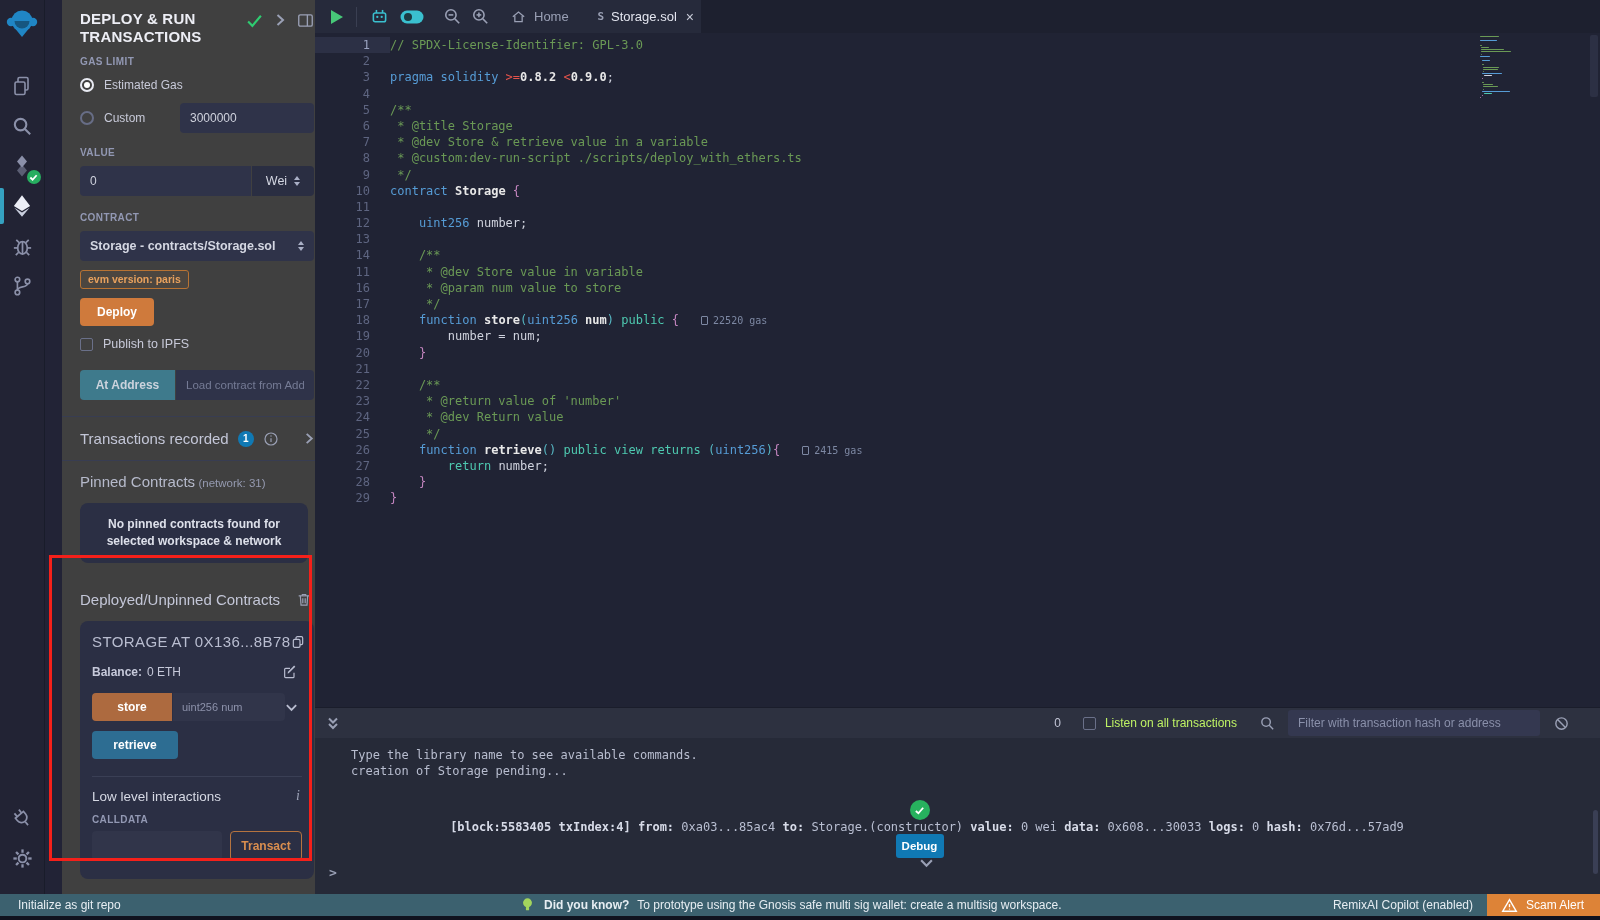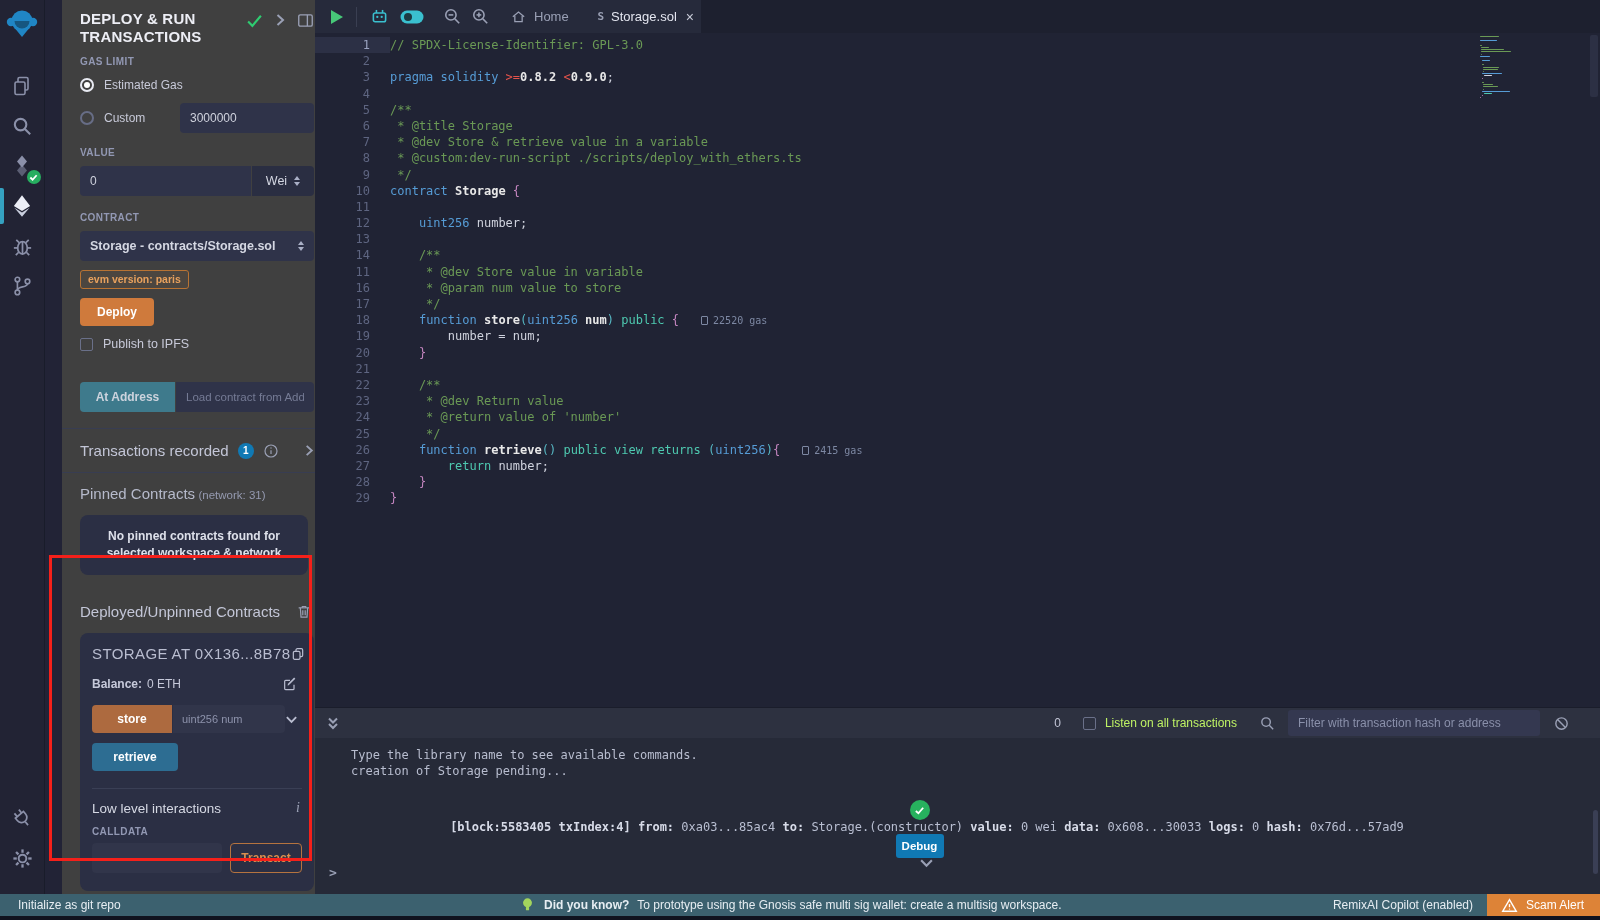--- a/index.html
+++ b/index.html
@@ -43,21 +43,21 @@
   .select-box .grow { flex:1;font-weight:bold; }
   .updown { display:inline-flex; flex-direction:column; align-items:center; }
   .tri-up { width:0; height:0; border-left:3.5px solid transparent; border-right:3.5px solid transparent; border-bottom:4.5px solid #aab0c6; margin-bottom:2px; }
   .tri-down { width:0; height:0; border-left:3.5px solid transparent; border-right:3.5px solid transparent; border-top:4.5px solid #aab0c6; }
   .evm-badge { display:inline-block; margin-top:9px; padding:2px 7px 3px; font-size:10.5px; font-weight:bold; color:#e8a15d;
     border:1px solid #b87333; border-radius:3px; background:rgba(222,138,60,.08); }
   .btn { border:none; outline:none; border-radius:4px; font-family:"Liberation Sans",sans-serif; font-weight:bold; cursor:pointer; }
   .deploy-btn { display:block; margin-top:9px; width:74px; height:28px; background:#cf7a3c; color:#fff; font-size:12px; }
   .chk-row { display:flex; align-items:center; margin-top:11px; }
   .checkbox { width:13px; height:13px; border:1.5px solid #6a7089; border-radius:2px; margin-right:10px; flex:none; background:transparent; }
-  .ataddr-row { display:flex; margin-top:31px; }
+  .ataddr-row { display:flex; margin-top:19px; }
   .ataddr-btn { width:95px; height:30px; background:#3e7a8c; color:#ccd3dd; font-size:12px; border-radius:4px 0 0 4px; }
   .ataddr-row .inp { flex:1; min-width:0; border-radius:0 4px 4px 0; margin-left:1px; font-size:11.5px; }
   .divider { border-top:1px solid #383d52; margin-top:16px; }
   .tx-rec-row { display:flex; align-items:center; padding:13px 16px 13px 18px; }
   .tx-rec-label { font-size:15px; color:#c3c6d7; }
   .count-badge { width:16px; height:16px; border-radius:50%; background:#1079b4; color:#fff; font-size:10px; font-weight:bold;
     display:flex; align-items:center; justify-content:center; margin-left:9px; }
   .pinned-sec { padding:12px 16px 14px 18px; }
   .pinned-title { font-size:15px; color:#b6bacb; }
   .pinned-note { font-size:11.5px; color:#959ab0; }
@@ -493,22 +493,22 @@
             <div class="code-line"></div>
             <div class="code-line"><span class="tok-c">    /**</span></div>
             <div class="code-line"><span class="tok-c">     * @dev Store value in variable</span></div>
             <div class="code-line"><span class="tok-c">     * @param num value to store</span></div>
             <div class="code-line"><span class="tok-c">     */</span></div>
             <div class="code-line"><span class="tok-p">    </span><span class="tok-k">function </span><span class="tok-f">store</span><span class="tok-n">(</span><span class="tok-k">uint256</span><span class="tok-f"> num</span><span class="tok-n">)</span><span class="tok-p"> </span><span class="tok-t">public</span><span class="tok-p"> </span><span class="tok-b">{</span><span class="gas-note"><span class="gas-icon"></span>22520 gas</span></div>
             <div class="code-line"><span class="tok-p">        number = num;</span></div>
             <div class="code-line"><span class="tok-b">    }</span></div>
             <div class="code-line"></div>
             <div class="code-line"><span class="tok-c">    /**</span></div>
+            <div class="code-line"><span class="tok-c">     * @return value of 'number'</span></div>
             <div class="code-line"><span class="tok-c">     * @dev Return value</span></div>
-            <div class="code-line"><span class="tok-c">     * @return value of 'number'</span></div>
             <div class="code-line"><span class="tok-c">     */</span></div>
             <div class="code-line"><span class="tok-p">    </span><span class="tok-k">function </span><span class="tok-f">retrieve</span><span class="tok-n">()</span><span class="tok-p"> </span><span class="tok-t">public</span><span class="tok-p"> </span><span class="tok-t">view</span><span class="tok-p"> </span><span class="tok-t">returns</span><span class="tok-p"> </span><span class="tok-n">(</span><span class="tok-k">uint256</span><span class="tok-n">)</span><span class="tok-b">{</span><span class="gas-note"><span class="gas-icon"></span>2415 gas</span></div>
             <div class="code-line"><span class="tok-p">        </span><span class="tok-t">return</span><span class="tok-p"> number;</span></div>
             <div class="code-line"><span class="tok-b">    }</span></div>
             <div class="code-line"><span class="tok-b">}</span></div>
           </div>
         <div class="minimap" id="minimap">
             <div class="mini-line" style="margin-left: 0px; width: 19.25px; background: rgb(106, 153, 85);"></div>
             <div class="mini-line" style="margin-left: 0px; width: 0px; background: transparent;"></div>
             <div class="mini-line" style="margin-left: 0px; width: 17.05px; background: rgb(86, 156, 214);"></div>

